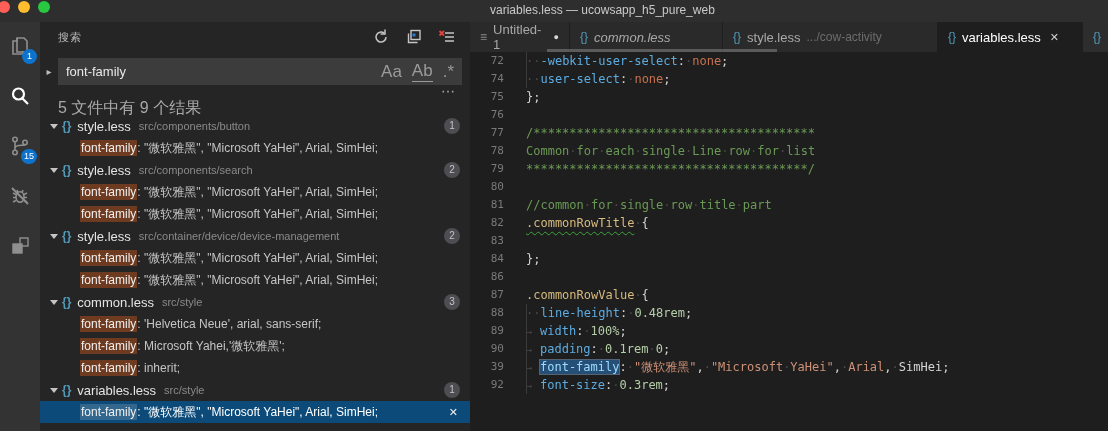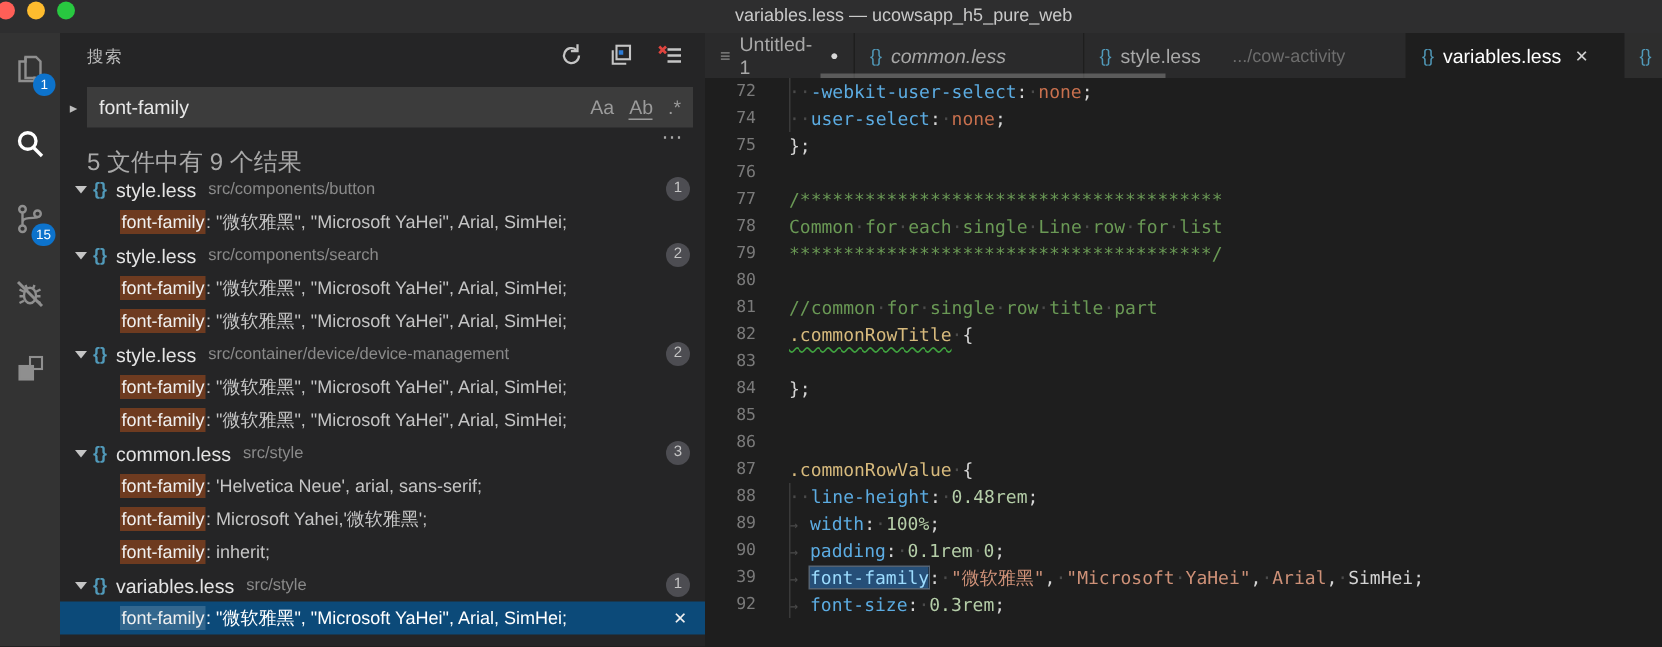--- a/index.html
+++ b/index.html
@@ -24,21 +24,21 @@
   
   .sidebar { position:relative; width:430px; background:#252526; flex-shrink:0; overflow:hidden; }
   .sb-header-label { position:absolute; top:8px; left:18px; font-size:11px; color:#bbbbbb; letter-spacing:1px; }
   .sb-toolbar { position:absolute; top:6px; right:14px; display:flex; gap:15px; }
   .sb-tool { width:18px; height:18px; cursor:pointer; }
 
   .search-row { position:absolute; top:36px; left:0; right:8px; height:27px; display:flex; align-items:center; }
   .chevron { width:18px; text-align:center; color:#bdbdbd; font-size:10px; cursor:pointer; }
   .search-input { flex:1; height:27px; background:#3c3c3c; display:flex; align-items:center; padding:0 8px; }
   .query { flex:1; color:#e8e8e8; font-size:13px; }
-  .toggle { color:#9b9b9b; font-size:13px; margin-left:10px; cursor:pointer; }
+  .toggle { color:#9b9b9b; font-size:17px; margin-left:10px; cursor:pointer; }
   .toggle.word { border-bottom:1px solid #9b9b9b; }
   .more-dots { position:absolute; top:64px; right:14px; color:#a8a8a8; font-size:14px; letter-spacing:1px; cursor:pointer; line-height:10px; }
   .summary { position:absolute; top:76px; left:18px; color:#a9a9a9; font-size:16px; }
 
   .results { position:absolute; top:93px; left:0; right:0; }
   .row { position:relative; height:22px; display:flex; align-items:center; white-space:nowrap; cursor:pointer; overflow:hidden; }
   .row.file { padding-left:8px; }
   .twistie { width:0; height:0; border-left:4px solid transparent; border-right:4px solid transparent;
     border-top:5px solid #c5c5c5; margin:0 4px 0 2px; flex-shrink:0; }
   .braces { color:#519aba; font-size:12px; font-weight:bold; margin-right:6px; }
@@ -55,21 +55,21 @@
   
   .editor-group { flex:1; display:flex; flex-direction:column; background:#1e1e1e; min-width:0; }
   .tabs { position:relative; height:30px; background:#252526; display:flex; flex-shrink:0; overflow:hidden; }
   .tab { height:30px; display:flex; align-items:center; padding:0 10px; background:#2a2a2b;
     border-right:1px solid #1e1e1e; color:#a8a8a8; font-size:13px; cursor:pointer; flex-shrink:0; overflow:hidden; }
   .tab .braces { margin-right:6px; font-weight:normal; }
   .tab .file-glyph { color:#8a8a8a; margin-right:6px; font-size:12px; }
   .tab.italic .tab-label { font-style:italic; }
   .tab.active { background:#1e1e1e; color:#ffffff; }
   .tab.partial { background:#2d2d2d; }
-  .tab-suffix { color:#6d6d6d; margin-left:21px; font-size:12px; }
+  .tab-suffix { color:#6d6d6d; margin-left:6px; font-size:12px; }
   .dirty { color:#d8d8d8; font-size:9px; margin-left:8px; }
   .tab-close { color:#d0d0d0; margin-left:9px; font-size:11px; }
   .tab-hscroll { position:absolute; bottom:0; left:77px; width:230px; height:3px; background:rgba(150,150,150,0.45); }
 
   .editor { flex:1; font-family:"DejaVu Sans Mono", monospace; font-size:12px; line-height:18px; overflow:hidden; }
   .code-line { display:flex; height:18px; }
   .ln { width:34px; flex-shrink:0; text-align:right; color:#7a7a7a; font-size:11px; line-height:18px; }
   .lc { margin-left:22px; position:relative; white-space:pre; }
   .lc.guide::before { content:""; position:absolute; left:0; top:0; bottom:0; width:1px; background:#3a3a3a; }
   .tk-prop    { color:#5cace2; }
@@ -331,24 +331,20 @@
         </div>
         <div class="code-line">
           <span class="ln">83</span>
           <span class="lc"></span>
         </div>
         <div class="code-line">
           <span class="ln">84</span>
           <span class="lc"><span class="tk-brace">};</span></span>
         </div>
         <div class="code-line">
-          <span class="ln">85</span>
-          <span class="lc"></span>
-        </div>
-        <div class="code-line">
           <span class="ln">86</span>
         </div>
         <div class="code-line">
           <span class="ln">87</span>
           <span class="lc"><span class="tk-sel">.commonRowValue</span><span class="tk-ws">·</span><span class="tk-brace">{</span></span>
         </div>
         <div class="code-line">
           <span class="ln">88</span>
           <span class="lc guide"><span class="tk-ws">··</span><span class="tk-prop">line-height</span><span class="tk-punct">:</span><span class="tk-ws">·</span><span class="tk-num">0.48rem</span><span class="tk-punct">;</span></span>
         </div>

